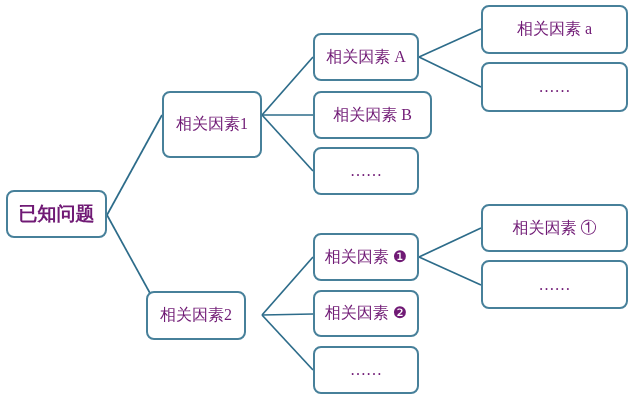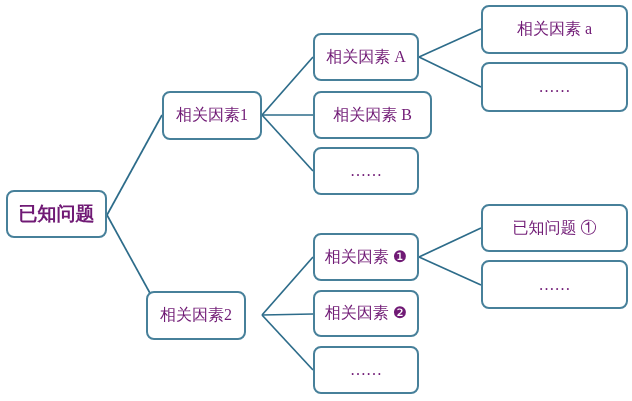--- a/index.html
+++ b/index.html
@@ -40,21 +40,21 @@
     font-size: 16px;
     white-space: nowrap;
     text-align: center;
   }
   .node.root {
     font-weight: bold;
     font-size: 19px;
   }
   
   .n-root  { left: 6px;   top: 190px; width: 101px; height: 48px; }
-  .n-f1    { left: 162px; top: 91px;  width: 100px; height: 49px; }
+  .n-f1    { left: 162px; top: 91px;  width: 100px; height: 67px; }
   .n-f2    { left: 146px; top: 291px; width: 100px; height: 49px; }
   .n-fa    { left: 313px; top: 33px;  width: 106px; height: 48px; }
   .n-fb    { left: 313px; top: 91px;  width: 119px; height: 48px; }
   .n-d1    { left: 313px; top: 147px; width: 106px; height: 48px; }
   .n-b1    { left: 313px; top: 233px; width: 106px; height: 48px; }
   .n-b2    { left: 313px; top: 290px; width: 106px; height: 47px; }
   .n-d2    { left: 313px; top: 346px; width: 106px; height: 48px; }
   .n-la    { left: 481px; top: 5px;   width: 147px; height: 49px; }
   .n-da    { left: 481px; top: 62px;  width: 147px; height: 50px; }
   .n-lc    { left: 481px; top: 204px; width: 147px; height: 48px; }
@@ -123,20 +123,20 @@
 
   <div class="node n-la">
     <span>相关因素 a</span>
   </div>
 
   <div class="node n-da">
     <span>……</span>
   </div>
 
   <div class="node n-lc">
-    <span>已知问题 ①</span>
+    <span>相关因素 ①</span>
   </div>
 
   <div class="node n-dc">
     <span>……</span>
   </div>
 
 </div>
 
 </body></html>

